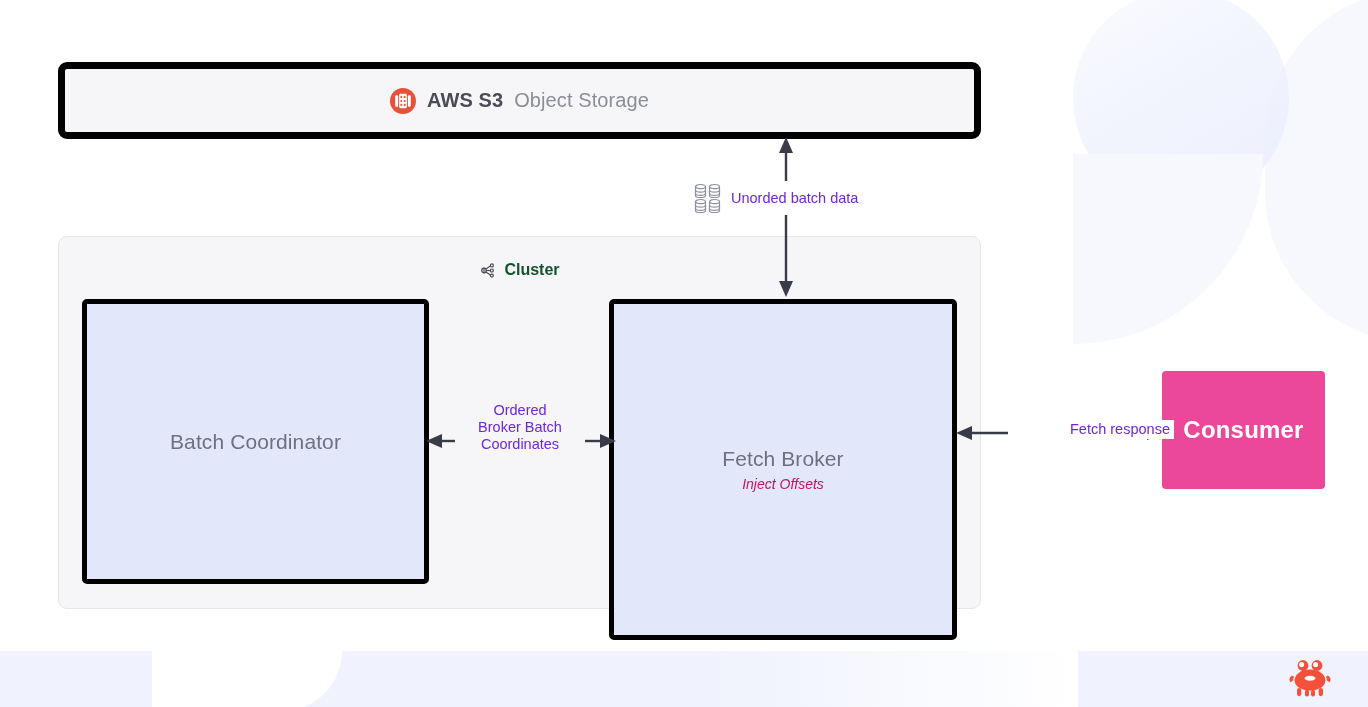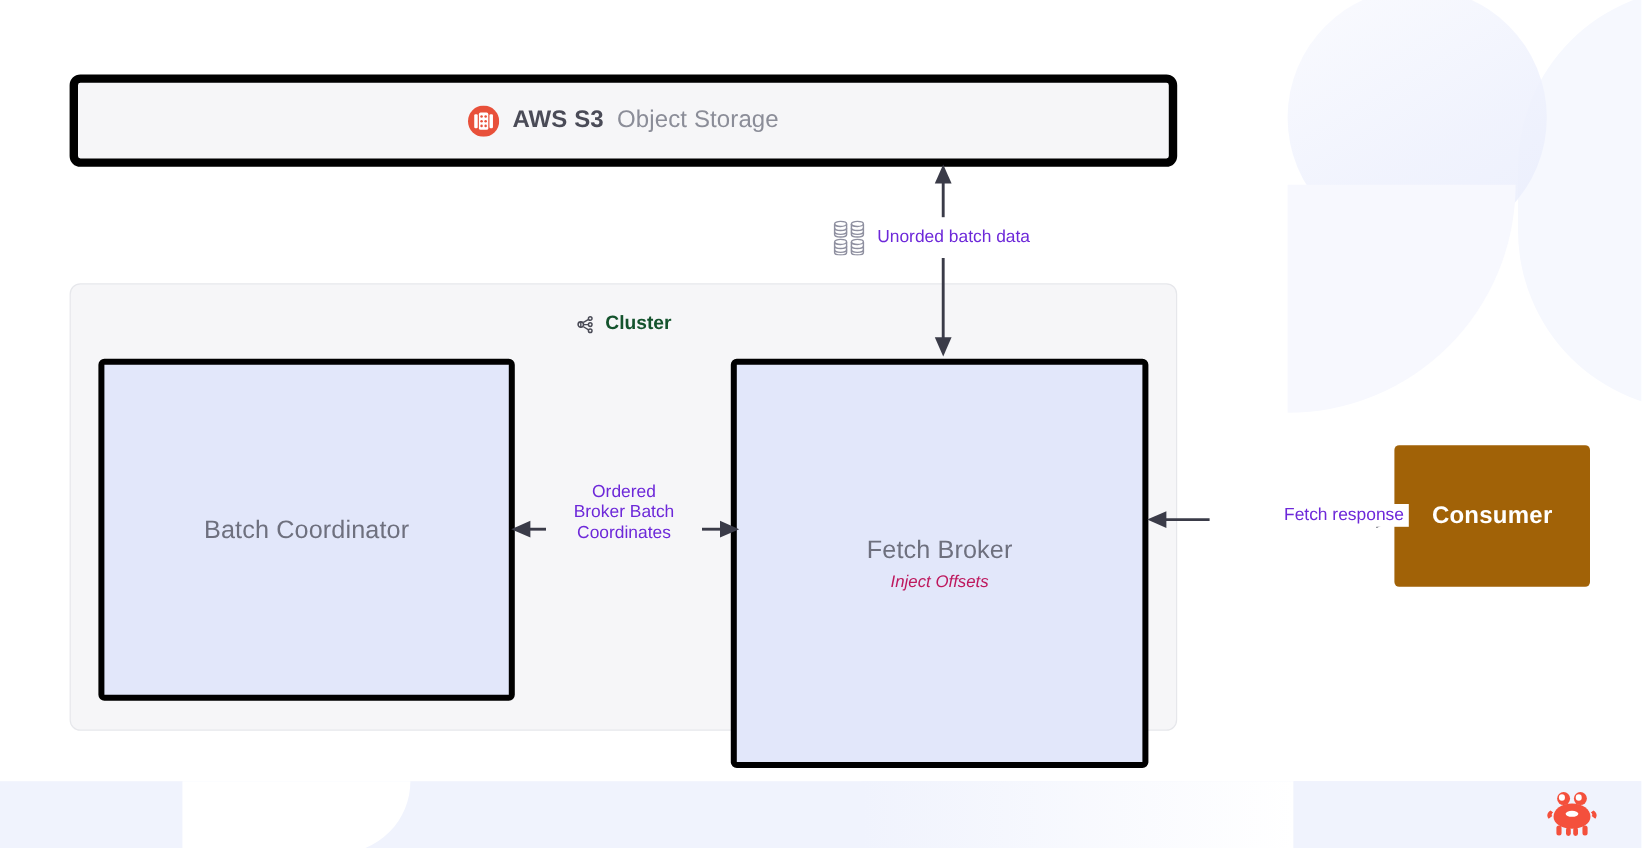--- a/index.html
+++ b/index.html
@@ -191,27 +191,27 @@
     font-style: italic;
     color: #be185d;
     margin-top: 5px;
   }
 
   .box-consumer {
     left: 1162px;
     top: 371px;
     width: 163px;
     height: 118px;
-    background: #a16207;
+    background: #ec4899;
     border-radius: 4px;
     display: flex;
     align-items: center;
     justify-content: center;
     color: #ffffff;
-    font-size: 20px;
+    font-size: 24px;
     font-weight: bold;
     letter-spacing: .2px;
   }
 
   
   .lbl {
     position: absolute;
     z-index: 4;
     color: #6d28d9;
     font-size: 14.5px;

